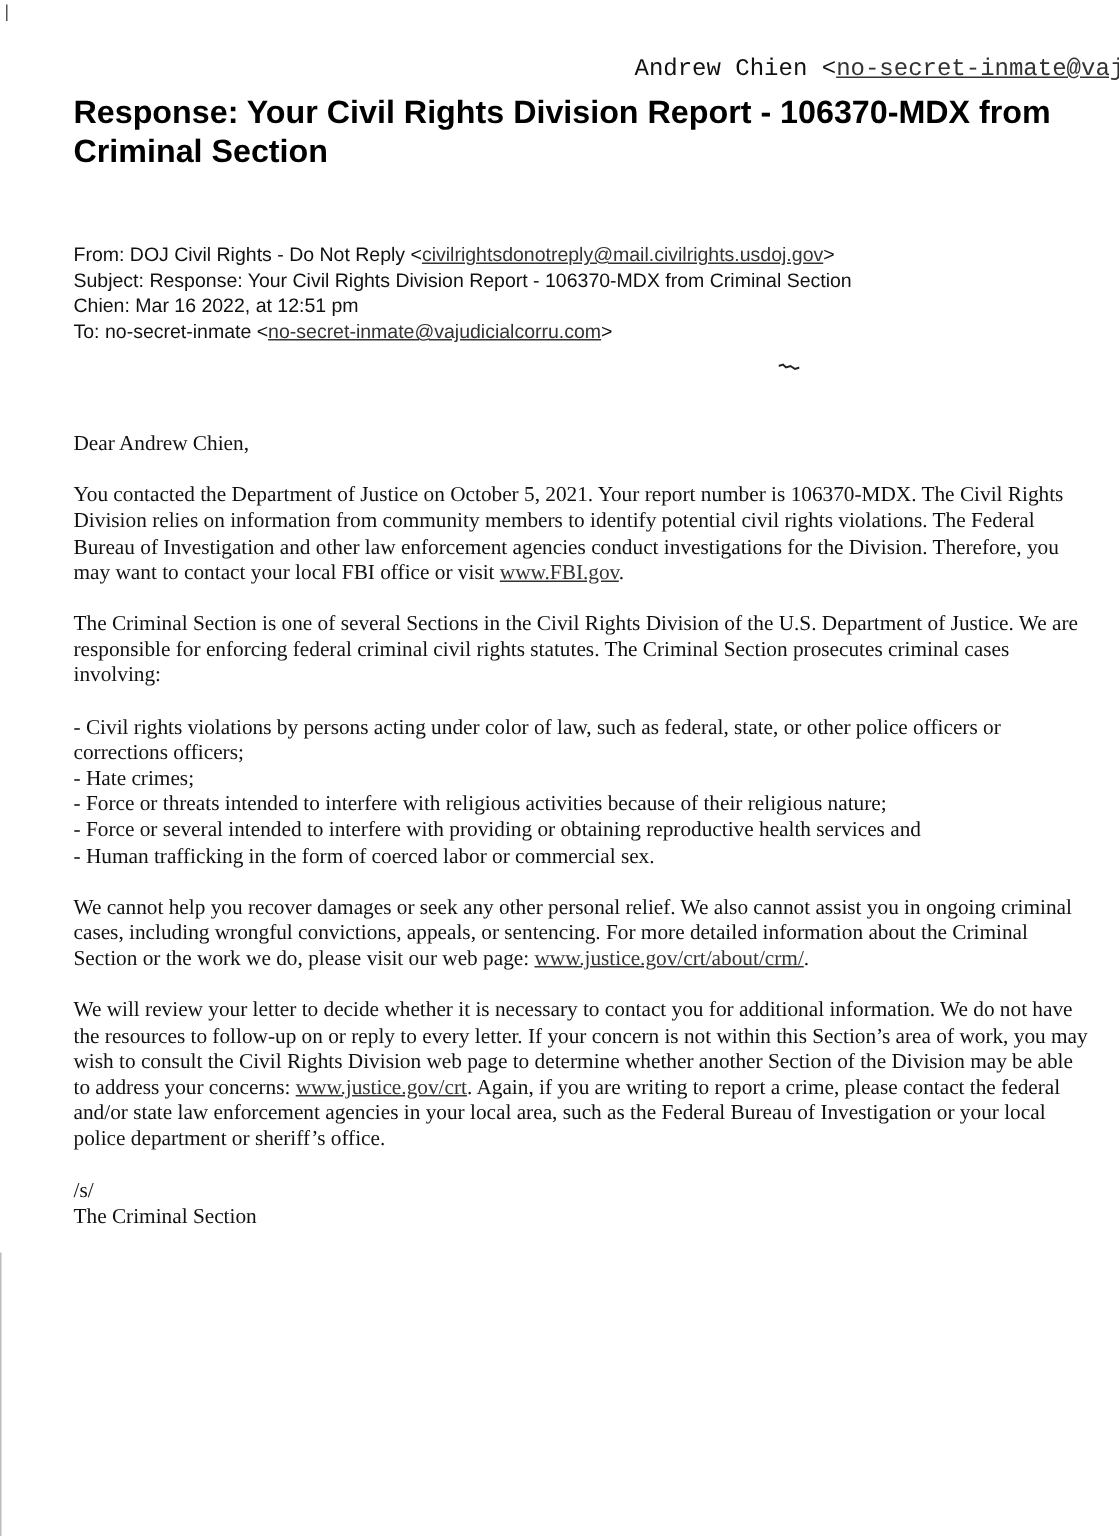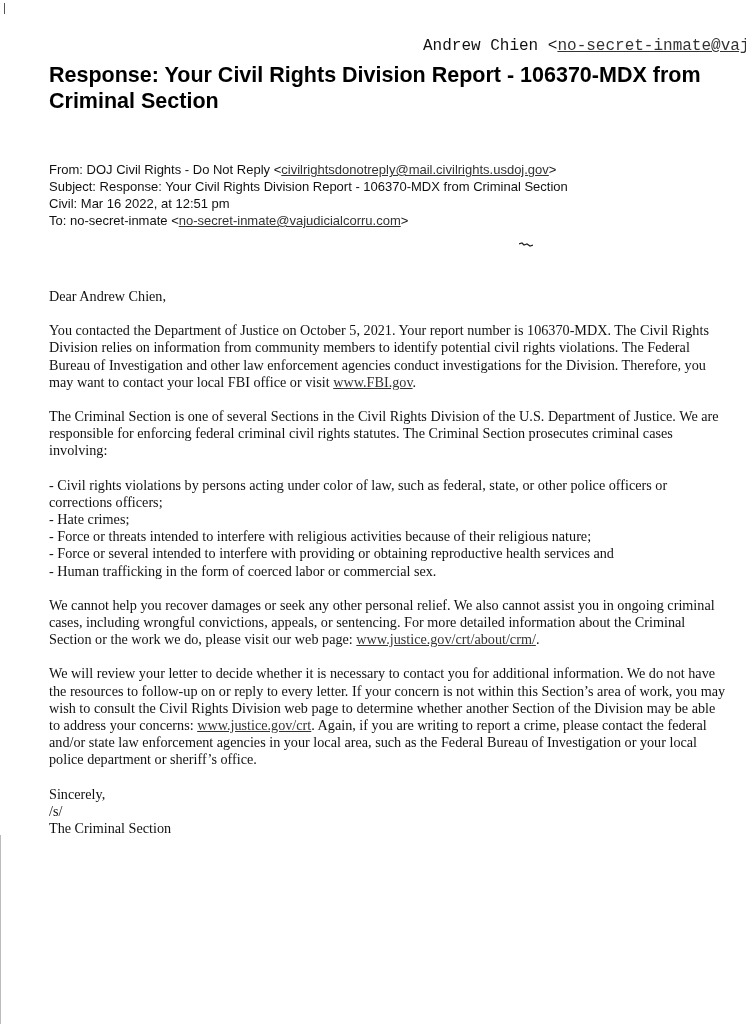--- a/index.html
+++ b/index.html
@@ -111,21 +111,21 @@
   <span class="line">
     <span>From:</span>
     <span>DOJ Civil Rights - Do Not Reply</span>
     &lt;<a>civilrightsdonotreply@mail.civilrights.usdoj.gov</a>&gt;
   </span>
   <span class="line">
     <span>Subject:</span>
     <span>Response: Your Civil Rights Division Report - 106370-MDX from Criminal Section</span>
   </span>
   <span class="line">
-    <span>Civil:</span>
+    <span>Chien:</span>
     <span>Mar 16 2022, at 12:51 pm</span>
   </span>
   <span class="line">
     <span>To:</span>
     <span>no-secret-inmate</span>
     &lt;<a>no-secret-inmate@vajudicialcorru.com</a>&gt;
   </span>
 </div>
 
 <svg class="squiggle" viewBox="0 0 14 6">
@@ -145,17 +145,16 @@
     <li>- Force or threats intended to interfere with religious activities because of their religious nature;</li>
     <li>- Force or several intended to interfere with providing or obtaining reproductive health services and</li>
     <li>- Human trafficking in the form of coerced labor or commercial sex.</li>
   </ul>
 
   <p><span>We cannot help you recover damages or seek any other personal relief. We also cannot assist you in ongoing criminal cases, including wrongful convictions, appeals, or sentencing. For more detailed information about the Criminal Section or the work we do, please visit our web page: </span><a>www.justice.gov/crt/about/crm/</a><span>.</span></p>
 
   <p><span>We will review your letter to decide whether it is necessary to contact you for additional information. We do not have the resources to follow-up on or reply to every letter. If your concern is not within this Section’s area of work, you may wish to consult the Civil Rights Division web page to determine whether another Section of the Division may be able to address your concerns: </span><a>www.justice.gov/crt</a><span>. Again, if you are writing to report a crime, please contact the federal and/or state law enforcement agencies in your local area, such as the Federal Bureau of Investigation or your local police department or sheriff’s office.</span></p>
 
   <div class="signature">
-    <span class="line">Sincerely,</span>
     <span class="line">/s/</span>
     <span class="line">The Criminal Section</span>
   </div>
 </div>
 
 </body></html>

